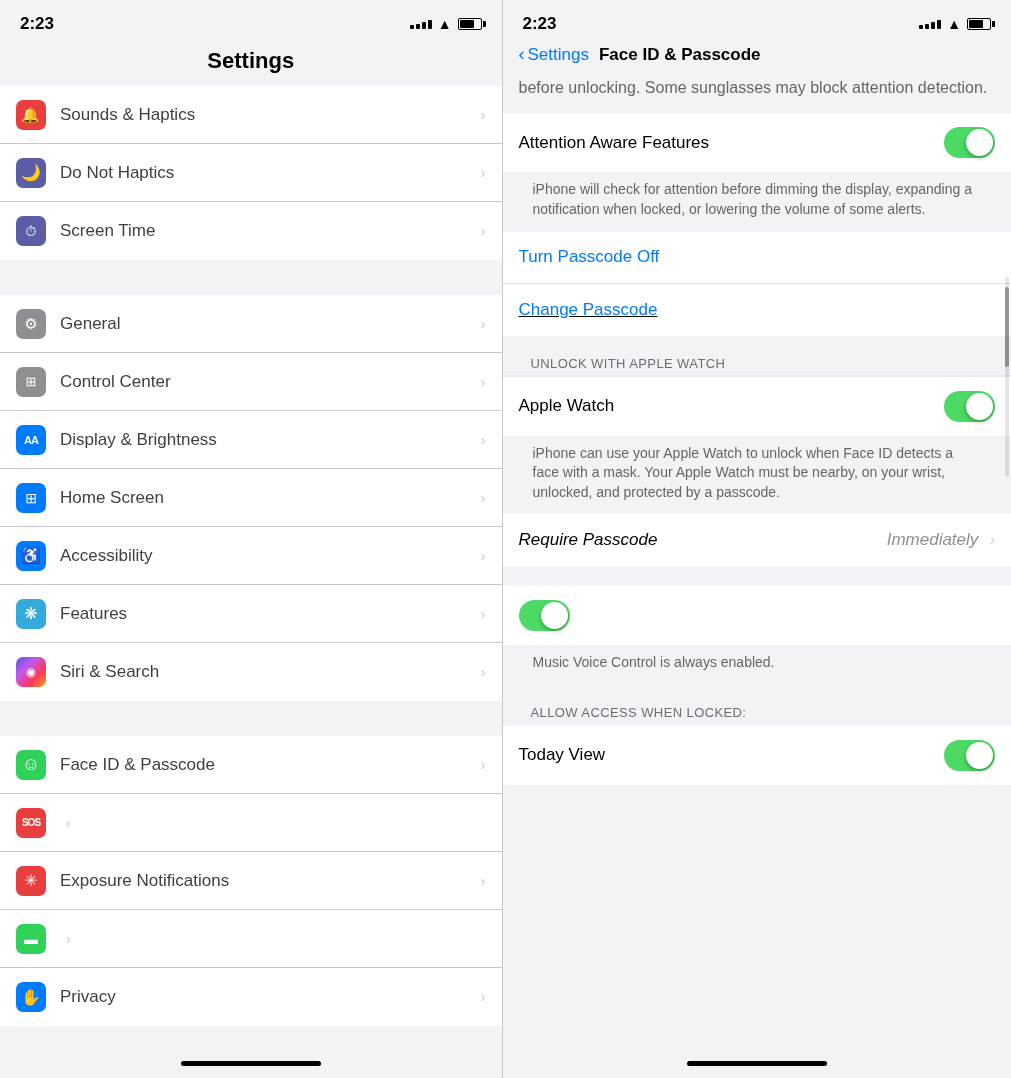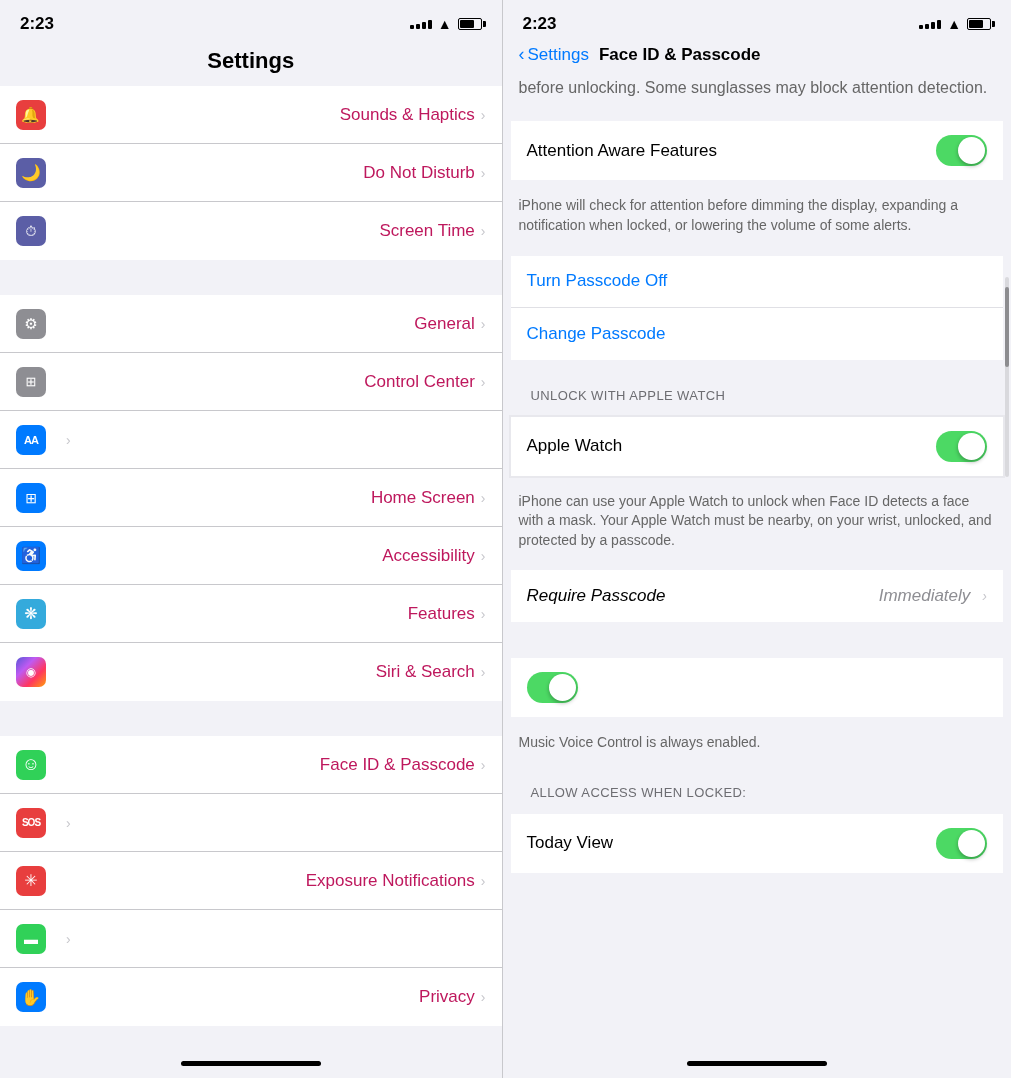--- a/index.html
+++ b/index.html
@@ -125,22 +125,21 @@
       align-items: center;
       justify-content: center;
       flex-shrink: 0;
       font-size: 16px;
       color: #fff;
     }
 
     .item-label {
       flex: 1;
       font-size: 17px;
-      color: #be185d;
-      text-align: right;
+      color: #404040;
     }
 
     .chevron {
       color: #c7c7cc;
       font-size: 14px;
       margin-left: 6px;
     }
 
     
     .settings-item.active-row {
@@ -204,21 +203,21 @@
 
     .description-block {
       padding: 8px 16px 12px;
       font-size: 16px;
       color: #666;
       line-height: 1.4;
     }
 
     .white-card {
       background: #14532d;
-      margin: 8px;
+      margin: 0;
     }
 
     .toggle-row {
       display: flex;
       align-items: center;
       padding: 14px 16px;
       background: #fff;
       border-bottom: 0.5px solid #e0e0e5;
       min-height: 52px;
     }
@@ -248,21 +247,21 @@
       height: 27px;
       background: #fff;
       border-radius: 50%;
       top: 2px;
       right: 2px;
       box-shadow: 0 2px 4px rgba(0,0,0,0.3);
       transition: right 0.2s;
     }
 
     .description-sub {
-      padding: 8px 16px 12px;
+      padding: 8px 30px 12px;
       font-size: 14px;
       color: #666;
       line-height: 1.4;
       background: #f2f2f7;
     }
 
     .link-row {
       display: flex;
       align-items: center;
       padding: 0 16px;
@@ -371,21 +370,21 @@
         <div class="item-icon" style="background:#e83e3e;">
           <span style="font-size:15px;">🔔</span>
         </div>
         <span class="item-label">Sounds &amp; Haptics</span>
         <span class="chevron">›</span>
       </div>
       <div class="settings-item">
         <div class="item-icon" style="background:#5b5ea6;">
           <span style="font-size:16px; color:#fff;">🌙</span>
         </div>
-        <span class="item-label">Do Not Disturb</span>
+        <span class="item-label">Do Not Haptics</span>
         <span class="chevron">›</span>
       </div>
       <div class="settings-item">
         <div class="item-icon" style="background:#5b5ea6;">
           <span style="font-size:14px; color:#fff;">⏱</span>
         </div>
         <span class="item-label">Screen Time</span>
         <span class="chevron">›</span>
       </div>
     </div>
@@ -402,20 +401,21 @@
       </div>
       <div class="settings-item">
         <div class="item-icon" style="background:#8e8e93;">
           <span style="font-size:13px; color:#fff;">⊞</span>
         </div>
         <span class="item-label">Control Center</span>
         <span class="chevron">›</span>
       </div>
       <div class="settings-item">
         <div class="item-icon" style="background:#007aff; font-size:11px; font-weight:700; letter-spacing:-1px;">AA</div>
+        <span class="item-label">Display &amp; Brightness</span>
         <span class="chevron">›</span>
       </div>
       <div class="settings-item">
         <div class="item-icon" style="background:#007aff;">
           <span style="font-size:14px; color:#fff;">⊞</span>
         </div>
         <span class="item-label">Home Screen</span>
         <span class="chevron">›</span>
       </div>
       <div class="settings-item">
@@ -520,21 +520,21 @@
         <span class="toggle-label">Attention Aware Features</span>
         <div class="ios-toggle"></div>
       </div>
     </div>
     <div class="description-sub">iPhone will check for attention before dimming the display, expanding a notification when locked, or lowering the volume of some alerts.</div>
 
     <div class="white-card">
       <div class="link-row">
         <span class="link-text">Turn Passcode Off</span>
       </div>
-      <div class="link-row" style="border-bottom:none;">
+      <div class="link-row" style="border-bottom:none;text-decoration:underline;">
         <span class="link-text">Change Passcode</span>
       </div>
     </div>
 
     <div class="section-header">UNLOCK WITH APPLE WATCH</div>
 
     <div class="white-card" style="box-shadow: 0 0 0 2px #e8e8ed;">
       <div class="toggle-row" style="background:#fff;">
         <span class="toggle-label">Apple Watch</span>
         <div class="ios-toggle"></div>

